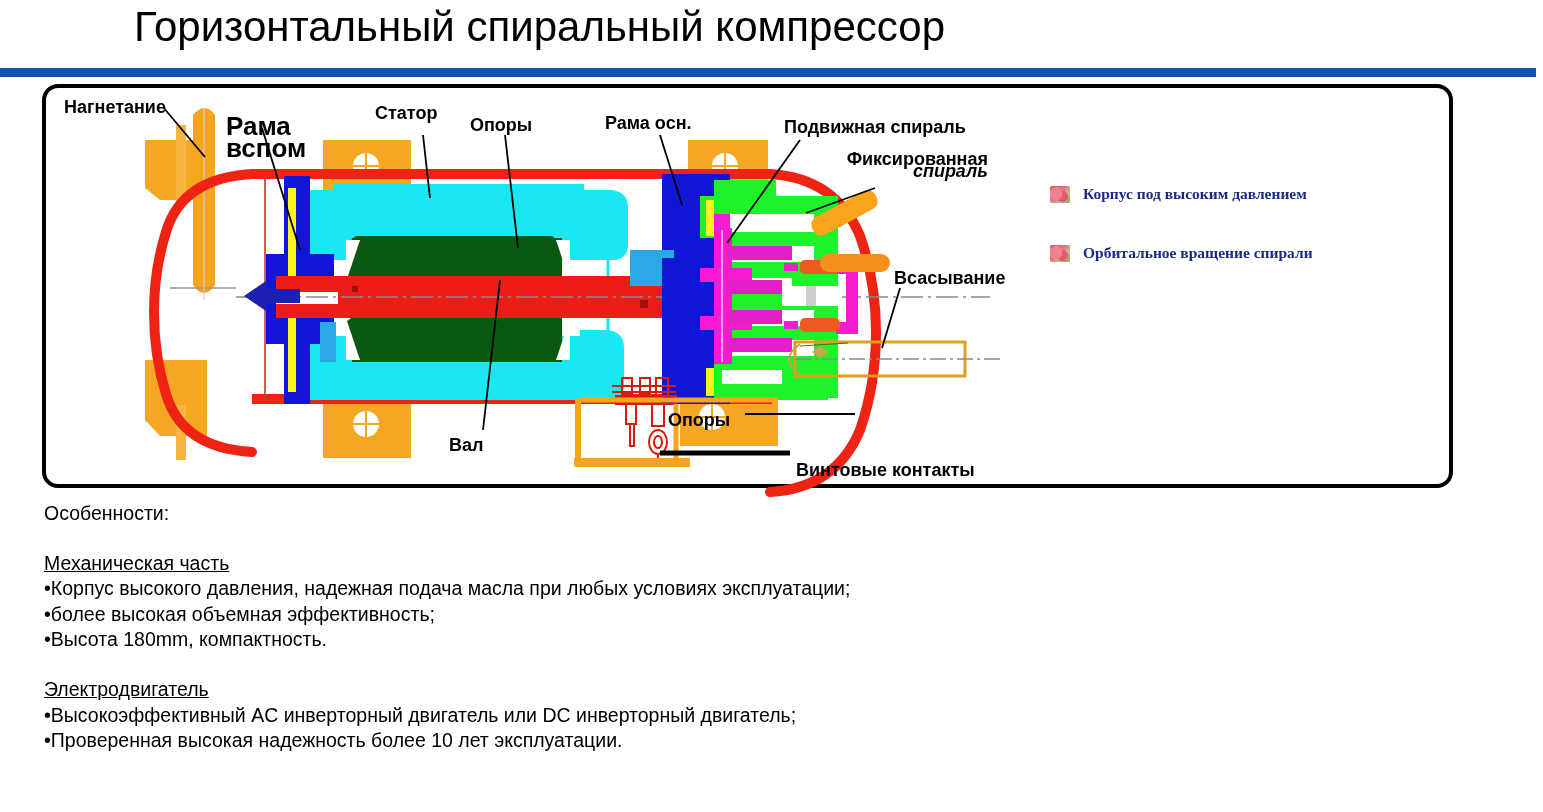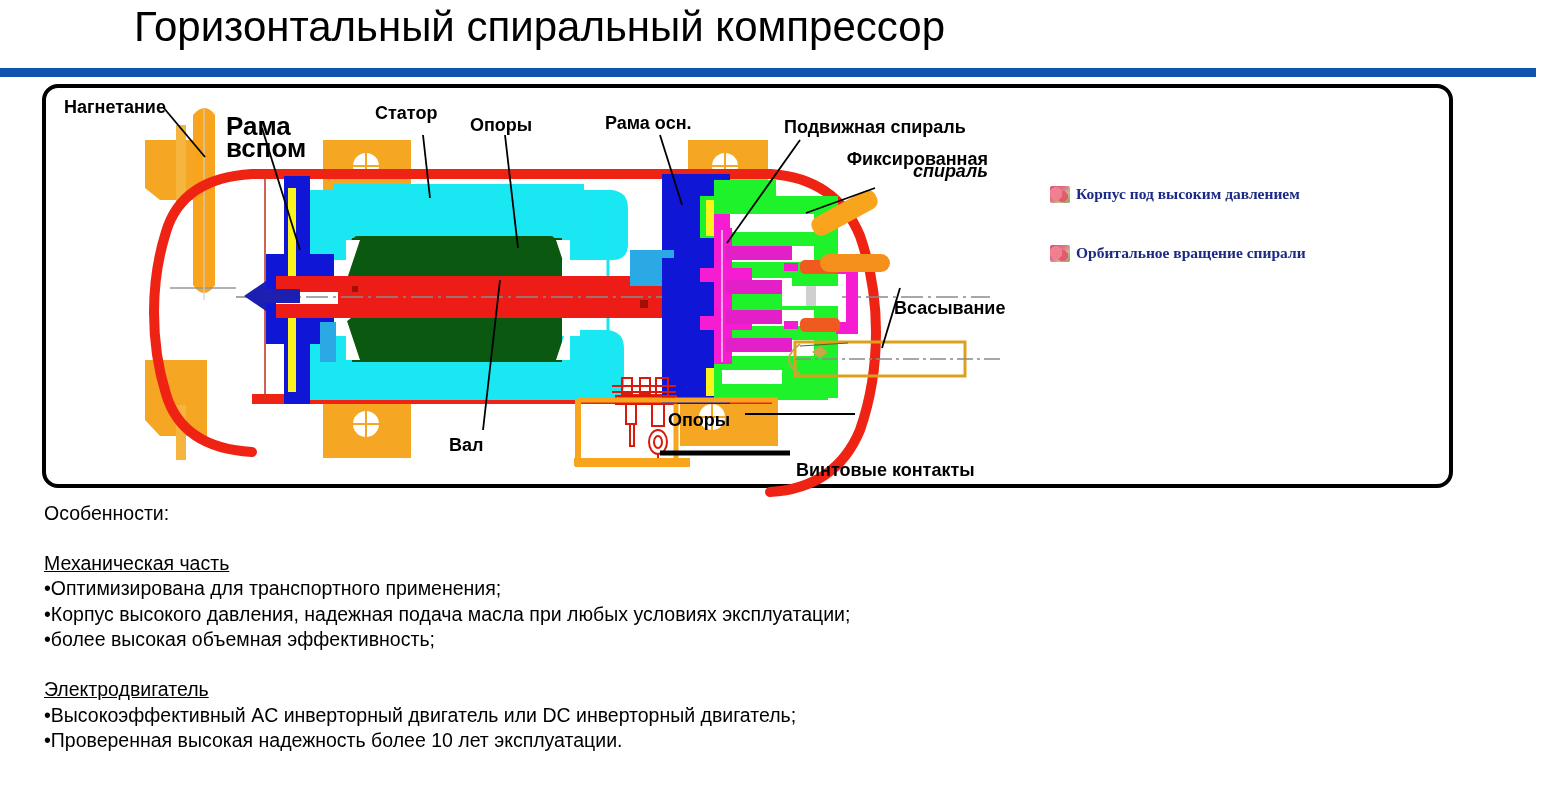--- a/index.html
+++ b/index.html
@@ -39,21 +39,21 @@
     position:absolute;font-weight:bold;color:#000;
     font-family:"Liberation Sans", sans-serif;
     white-space:pre;line-height:1.12;
   }
   .lbl.s19{font-size:26px;}
   .lbl.s18{font-size:18px;}
   .lbl.r{text-align:right;}
 
   
   .legend-item{
-    position:absolute;display:flex;align-items:center;gap:6px;
+    position:absolute;display:flex;align-items:center;gap:13px;
   }
   .legend-bullet{
     width:20px;height:17px;flex:0 0 auto;border-radius:2px;
     background:
       radial-gradient(circle at 30% 45%, #f07f8f 0 38%, rgba(0,0,0,0) 39%),
       radial-gradient(circle at 62% 62%, #e05c6e 0 34%, rgba(0,0,0,0) 35%),
       linear-gradient(135deg,#d9526a 0%,#e2758a 45%,#b9c487 70%,#8e9a52 100%);
   }
   .legend-text{
     font-family:"Liberation Serif", serif;
@@ -274,42 +274,42 @@
 
   <div class="lbl s18" style="left:64px;top:86px;margin-top:11px;">Нагнетание</div>
   <div class="lbl s19" style="left:226px;top:112px;">Рама</div>
   <div class="lbl s19" style="left:226px;top:134px;">вспом</div>
   <div class="lbl s18" style="left:375px;top:103px;">Статор</div>
   <div class="lbl s18" style="left:470px;top:115px;">Опоры</div>
   <div class="lbl s18" style="left:605px;top:113px;">Рама осн.</div>
   <div class="lbl s18" style="left:784px;top:117px;">Подвижная спираль</div>
   <div class="lbl s18 r" style="left:742px;top:149px;width:246px;">Фиксированная</div>
   <div class="lbl s18 r" style="left:742px;top:161px;width:246px;font-style:italic;">спираль</div>
-  <div class="lbl s18" style="left:894px;top:268px;margin-top:30px;">Всасывание</div>
+  <div class="lbl s18" style="left:894px;top:268px;">Всасывание</div>
   <div class="lbl s18" style="left:449px;top:435px;">Вал</div>
   <div class="lbl s18" style="left:668px;top:410px;">Опоры</div>
   <div class="lbl s18" style="left:796px;top:441px;margin-top:19px;">Винтовые контакты</div>
 
   <div class="legend-item" style="left:1050px;top:185px;">
     <span class="legend-bullet"></span>
     <span class="legend-text">Корпус под высоким давлением</span>
   </div>
   <div class="legend-item" style="left:1050px;top:244px;">
     <span class="legend-bullet"></span>
     <span class="legend-text">Орбитальное вращение спирали</span>
   </div>
 
   <div class="body-text">
     <div>Особенности:</div>
     <div class="gap"></div>
 
     <div class="sub">Механическая часть</div>
-    <div class="li">•Оптимизирована для транспортного применения;</div>
     <div class="li">•Корпус высокого давления, надежная подача масла при любых условиях эксплуатации;</div>
     <div class="li">•более высокая объемная эффективность;</div>
+    <div class="li">•Высота 180mm, компактность.</div>
 
     <div class="gap"></div>
 
     <div class="sub">Электродвигатель</div>
     <div class="li">•Высокоэффективный AC инверторный двигатель или DC инверторный двигатель;</div>
     <div class="li">•Проверенная высокая надежность более 10 лет эксплуатации.</div>
   </div>
 
 </div>
 

